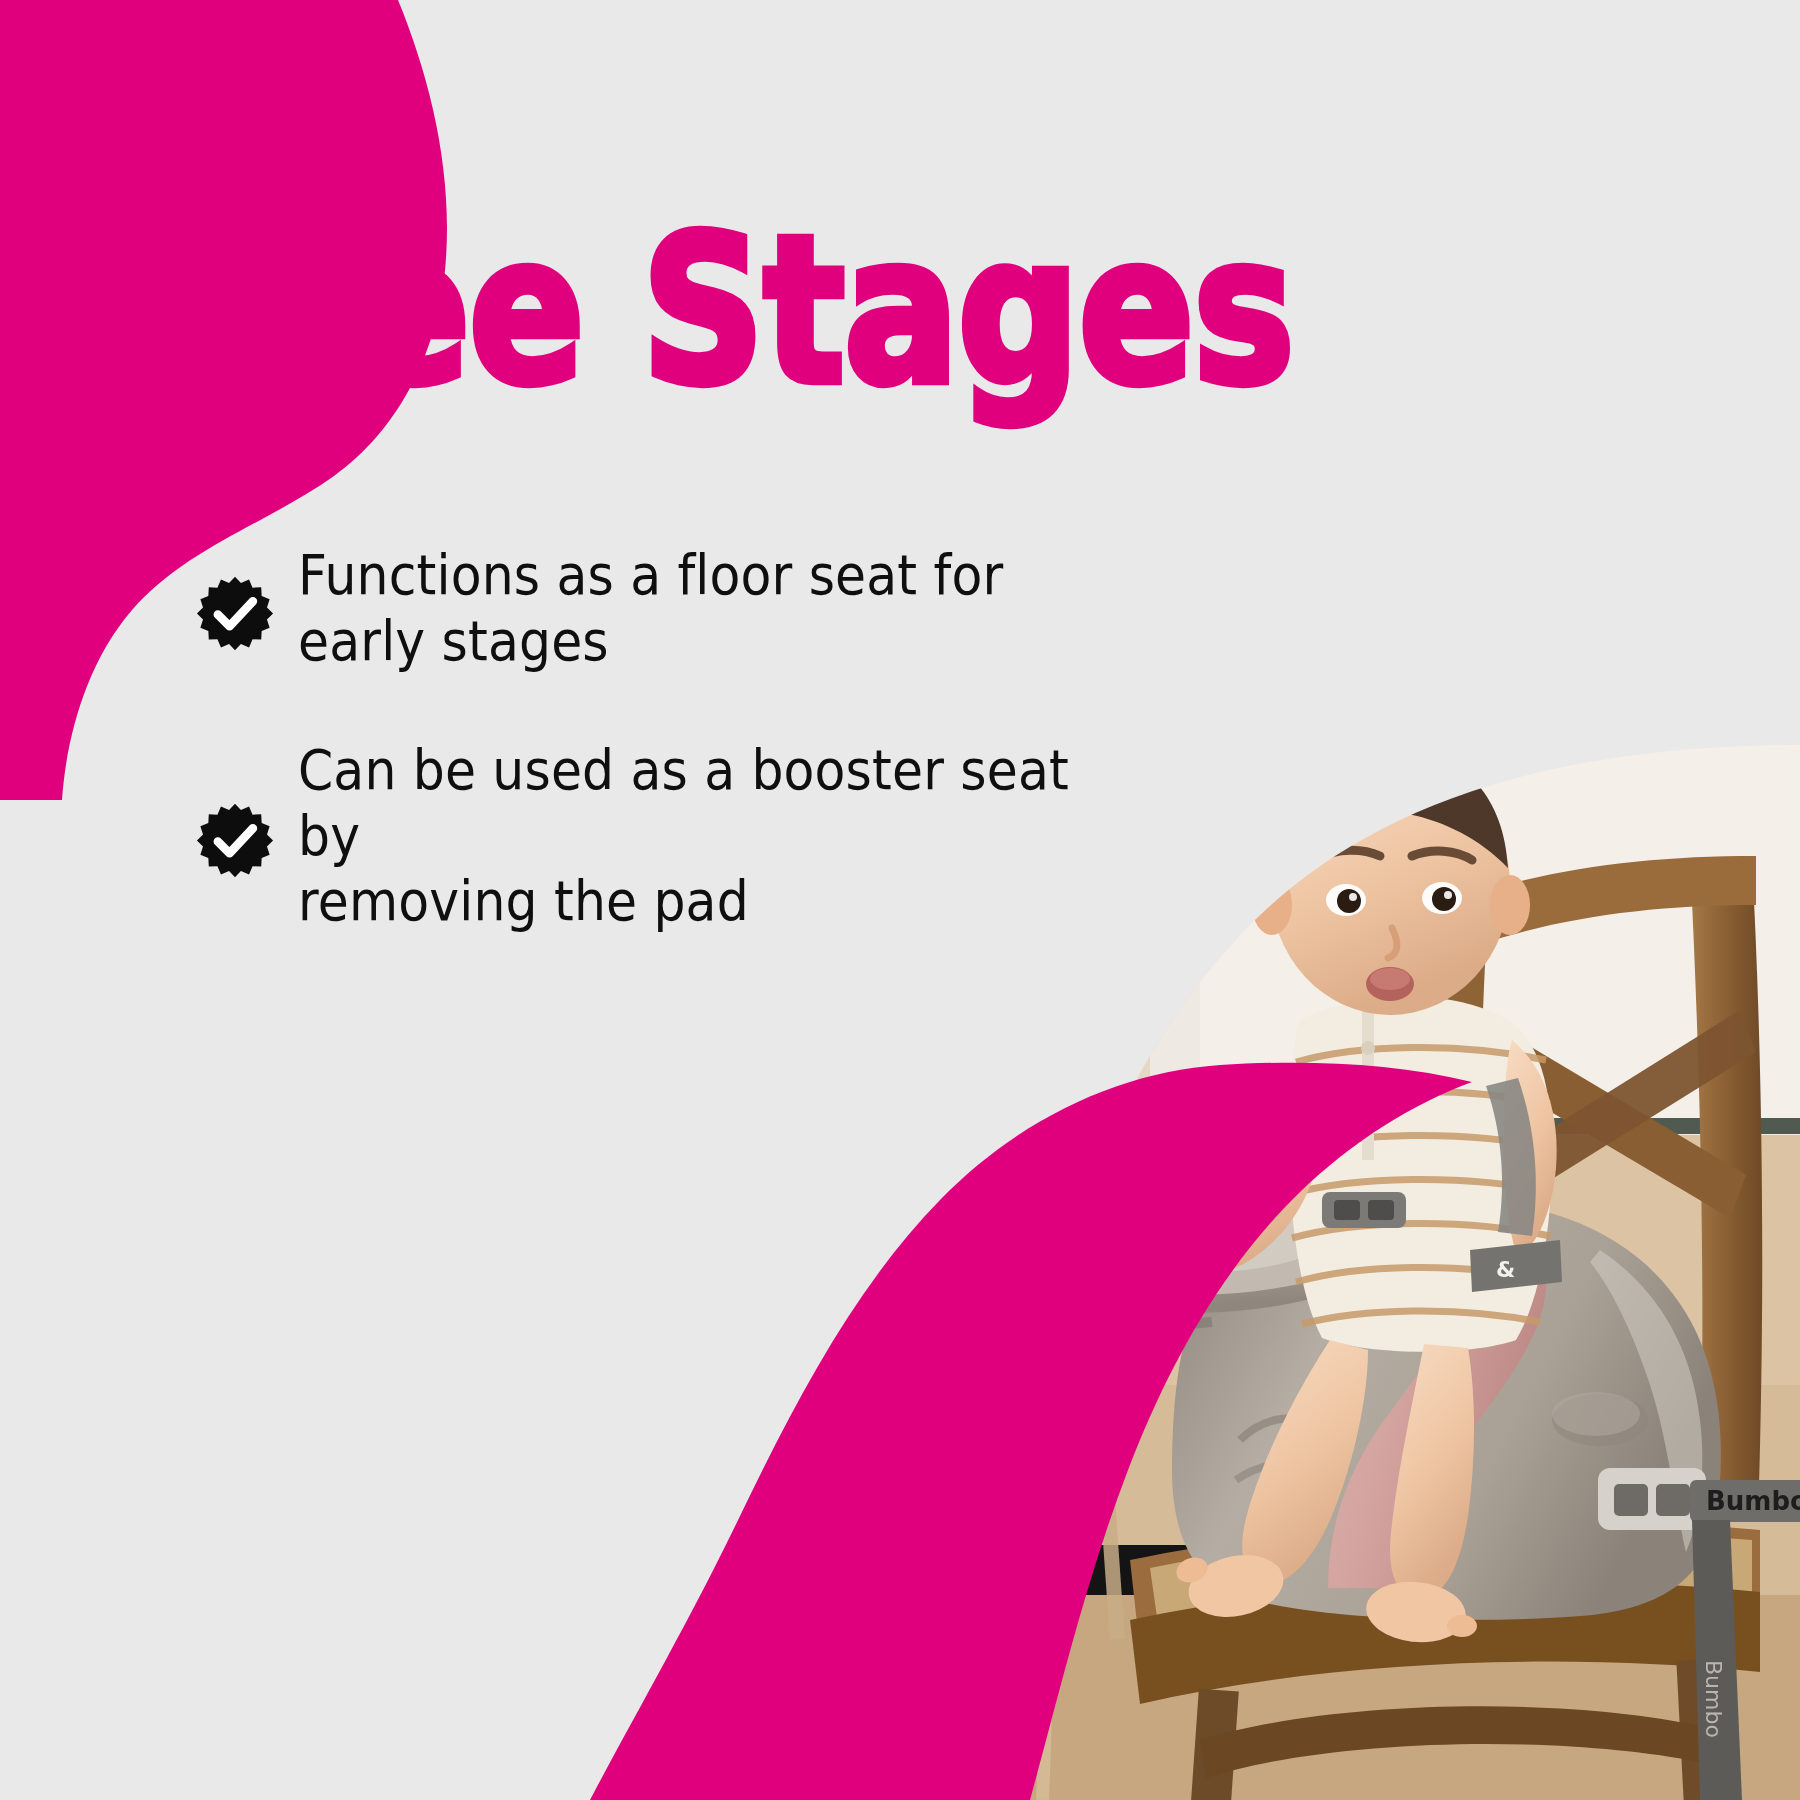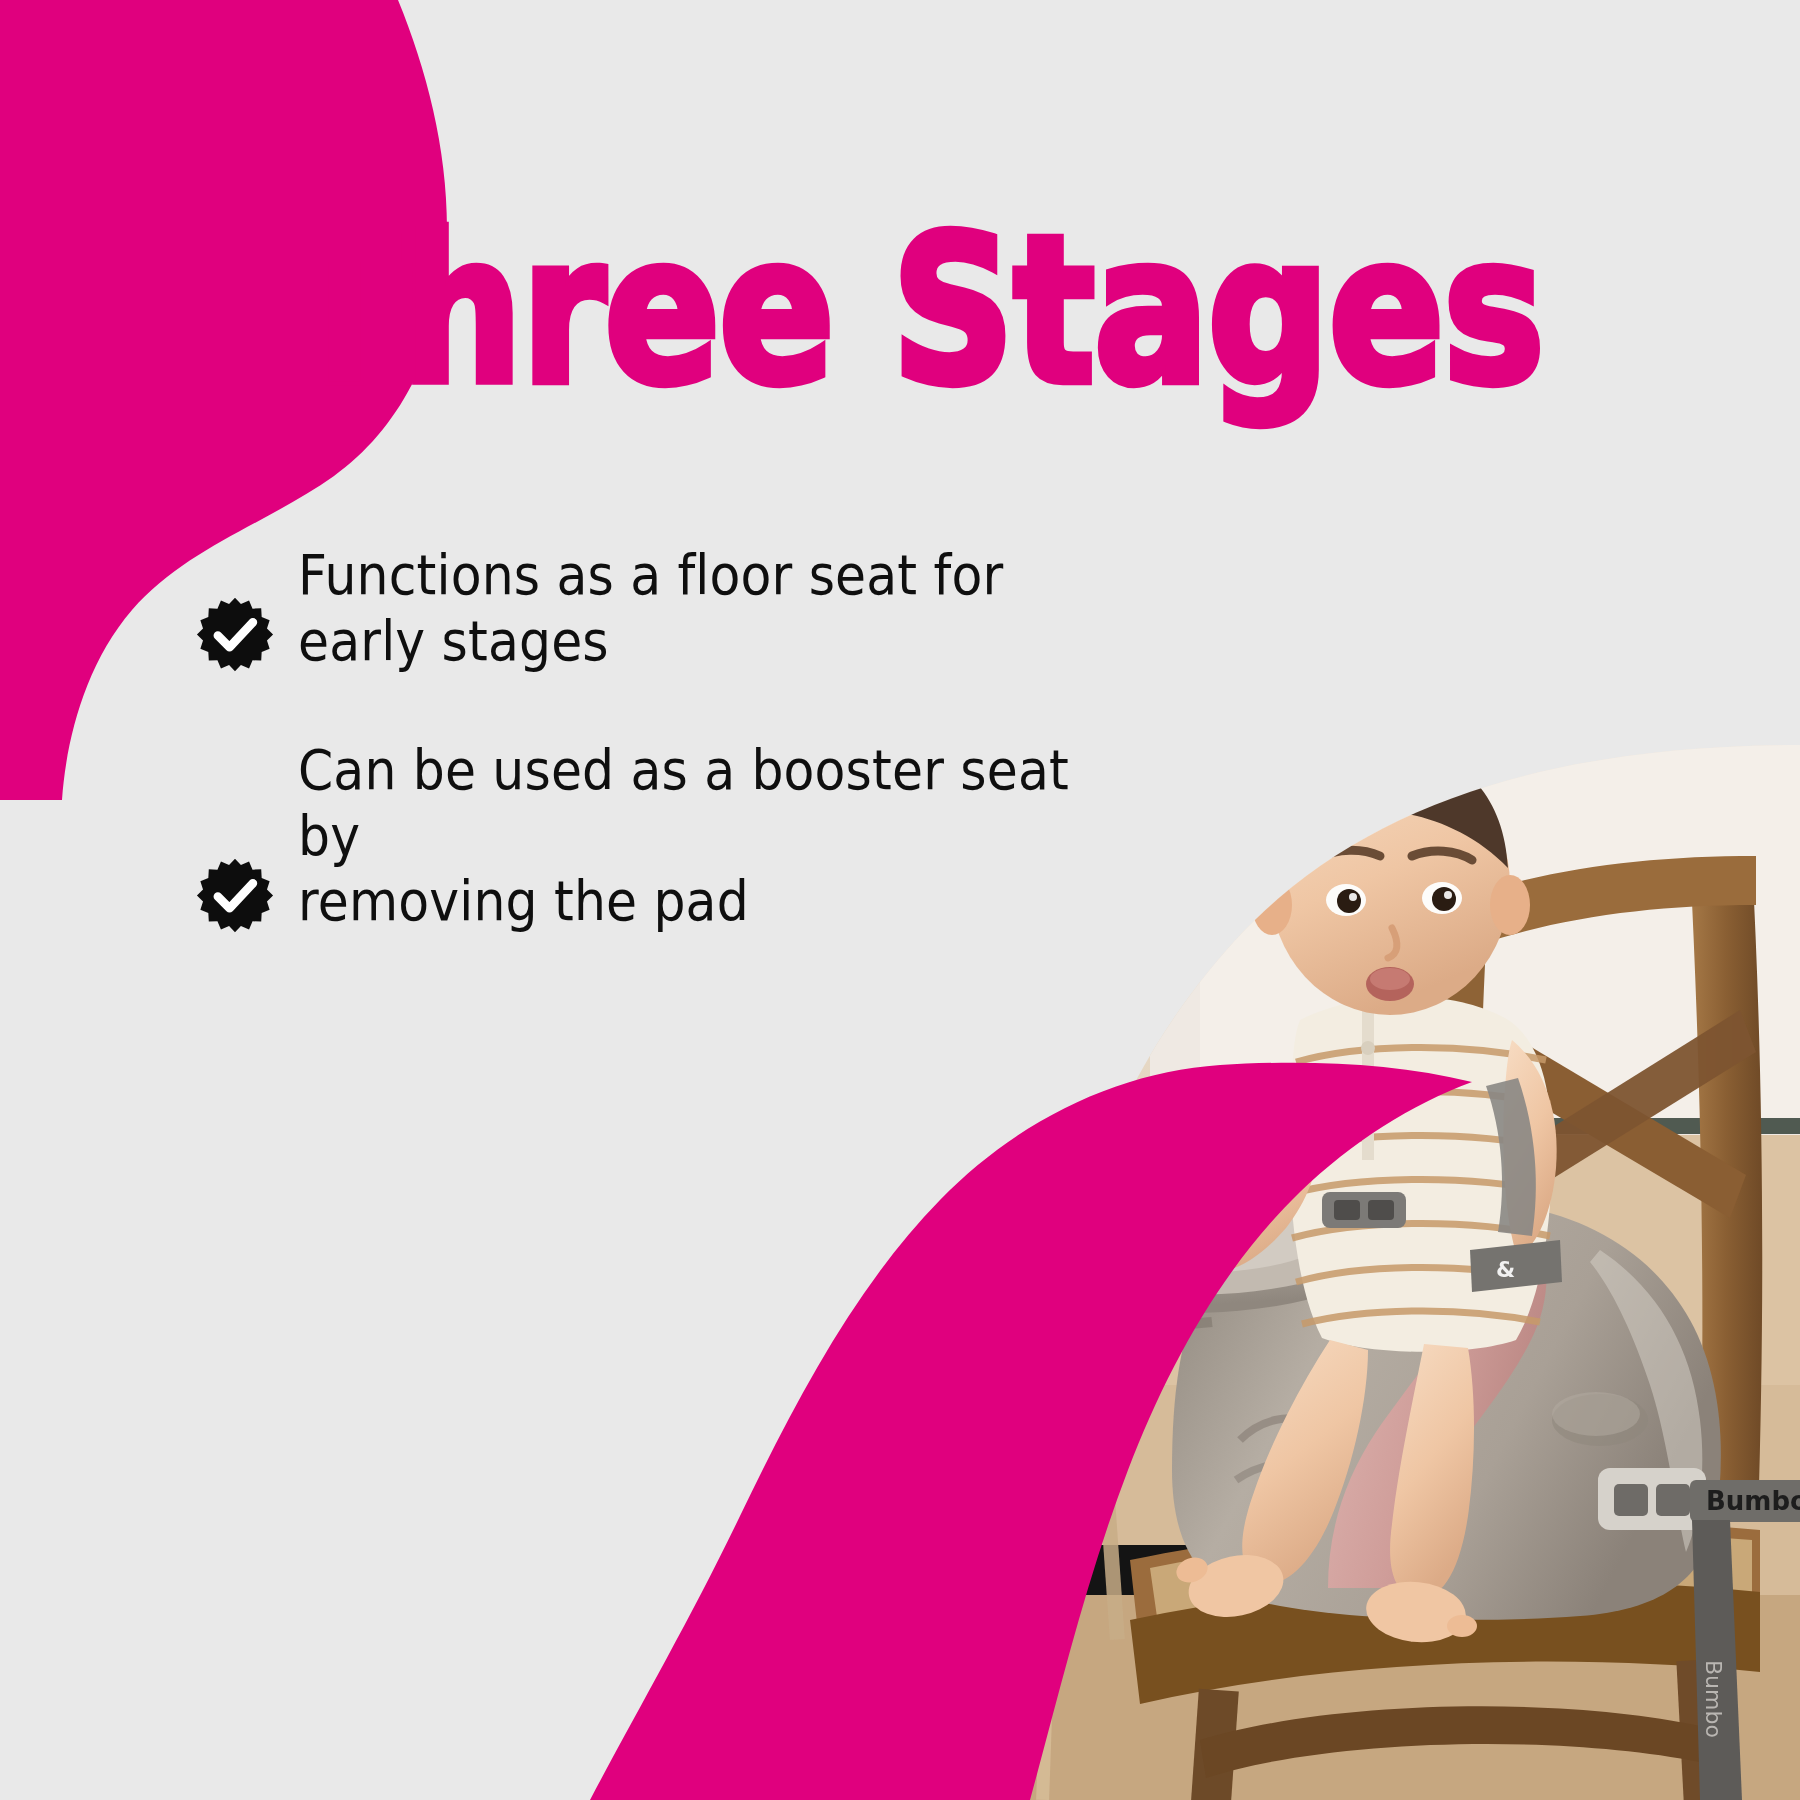--- a/index.html
+++ b/index.html
@@ -29,21 +29,20 @@
     width: 1800px;
     height: 1800px;
   }
 
   
   .title-wrap {
     position: absolute;
     left: 0;
     top: 205px;
     width: 1800px;
-    text-align: center;
     z-index: 6;
     pointer-events: none;
   }
   .poster-title {
     display: inline-block;
     margin: 0;
     font-family: "DejaVu Sans", sans-serif;
     font-weight: 700;
     font-size: 172px;
     line-height: 1.05;
@@ -59,21 +58,21 @@
   
   .bullets {
     position: absolute;
     left: 196px;
     top: 540px;
     width: 1020px;
     z-index: 6;
   }
   .bullet-row {
     display: flex;
-    align-items: flex-end;
+    align-items: center;
     margin-bottom: 62px;
   }
   .bullet-row:last-child { margin-bottom: 8px; }
 
   .badge-icon {
     flex: 0 0 auto;
     width: 78px;
     height: 78px;
     margin-top: 12px;
     margin-right: 24px;

